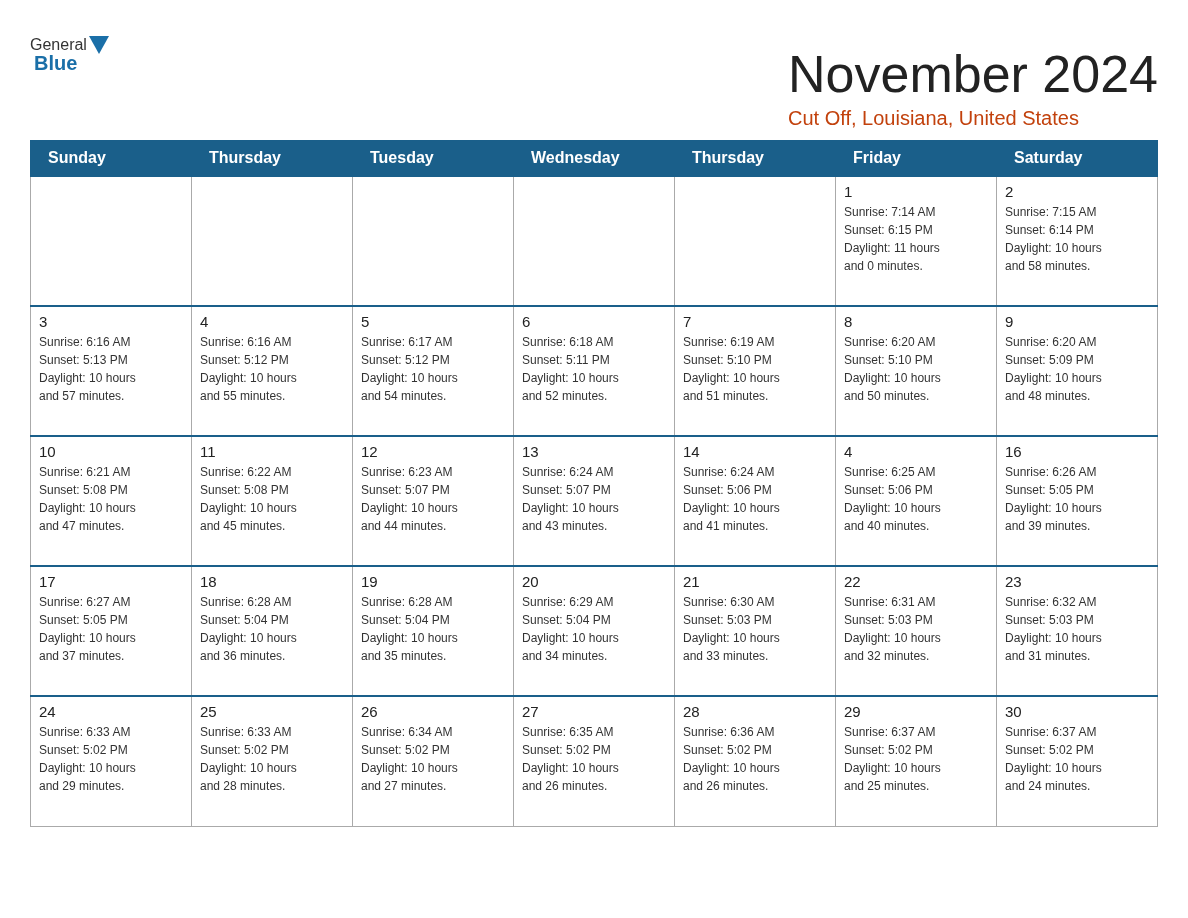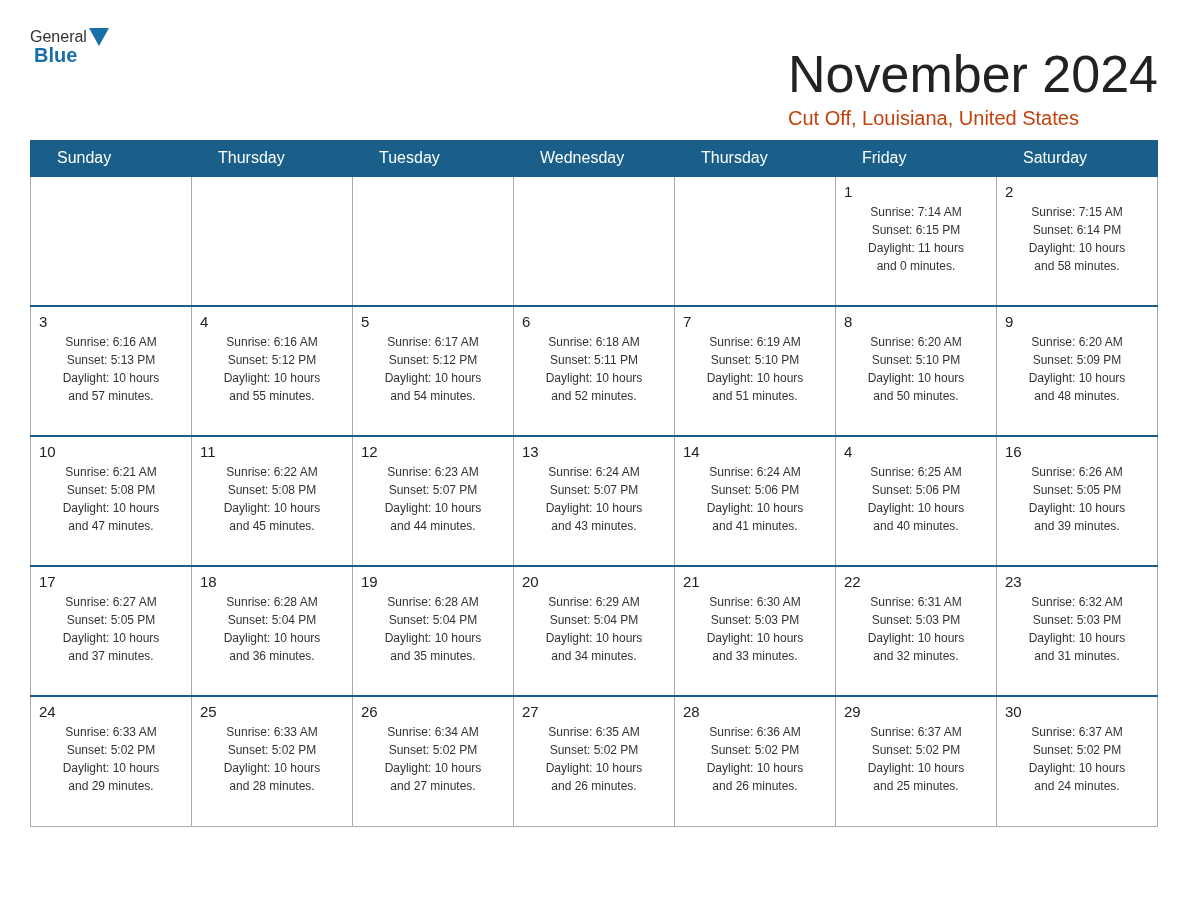--- a/index.html
+++ b/index.html
@@ -14,21 +14,21 @@
     .header {
       display: flex;
       align-items: flex-start;
       justify-content: space-between;
       margin-bottom: 10px;
     }
     .logo {
       display: flex;
       flex-direction: column;
       align-items: flex-start;
-      margin-top: 8px;
+      margin-top: 16px;
     }
     .logo-general { color: #333; }
     .logo-triangle {
       width: 0; height: 0;
       border-left: 10px solid transparent;
       border-right: 10px solid transparent;
       border-top: 18px solid #1a6fa8;
       margin: 0 2px;
       display: inline-block;
     }
@@ -56,24 +56,24 @@
       margin-top: 4px;
     }
     .calendar {
       width: 100%;
       border-collapse: collapse;
       margin-top: 10px;
     }
     .calendar th {
       background: #1a5f8a;
       color: #fff;
-      padding: 8px 26px;
+      padding: 8px 17px;
       text-align: left;
       font-size: 16px;
-      font-weight: normal;
+      font-weight: bold;
       border: 1px solid #1a5f8a;
       margin-left: 16px;
     }
     .calendar td {
       border: 1px solid #aaa;
       vertical-align: top;
       padding: 6px 8px;
       width: 14.28%;
       min-height: 110px;
       height: 130px;
@@ -88,21 +88,20 @@
       font-size: 15px;
       font-weight: normal;
       color: #222;
       display: block;
       margin-bottom: 3px;
     }
     .day-info {
       font-size: 12px;
       color: #333;
       line-height: 1.5;
-      text-align: center;
     }
     .empty-cell {
       background: #fff;
     }
     .logo-row {
       display: flex;
       align-items: center;
     }
   </style>
 </head>

